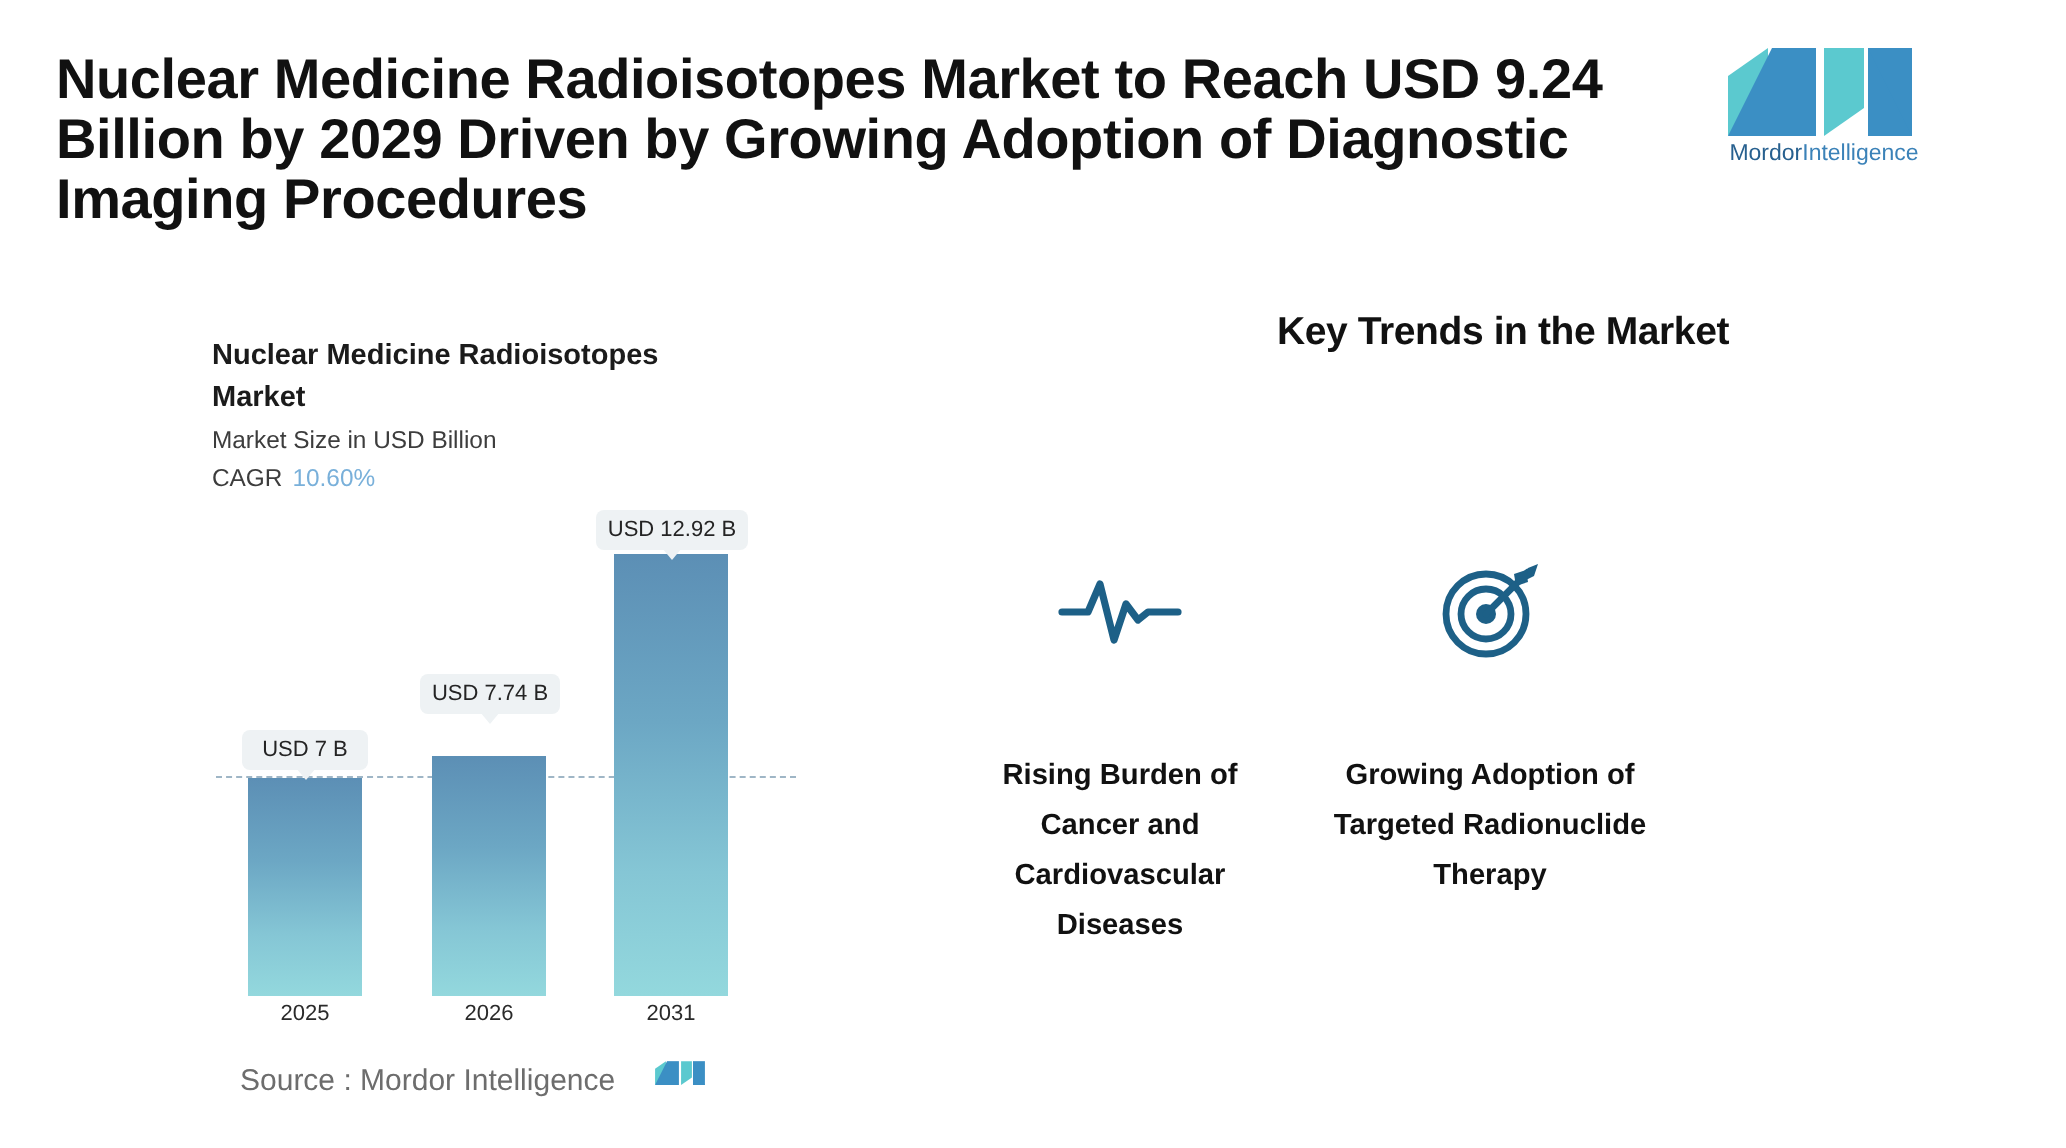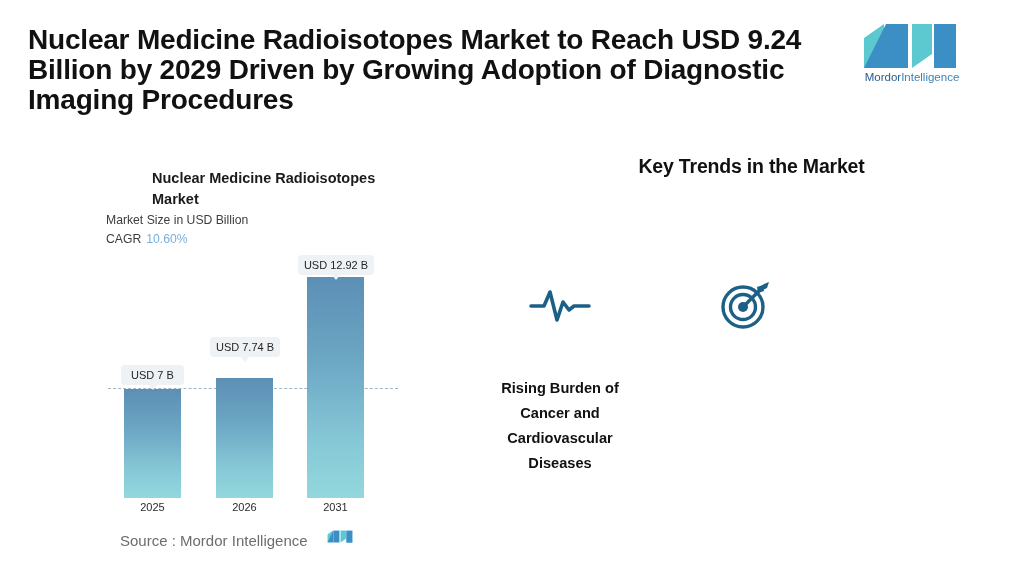--- a/index.html
+++ b/index.html
@@ -24,21 +24,21 @@
     margin-top: 3px; text-align: center;
     font-size: 11.5px; color: #2f6fa5; white-space: nowrap;
   }
   .logo-wordmark .w-bold { font-weight: normal; color: #27608f; }
   .logo-wordmark .w-light { font-weight: normal; color: #3b82b8; }
 
   
   .chart-panel { position: absolute; left: 0; top: 0; width: 470px; height: 574px; }
   .chart-title {
     position: absolute; left: 106px; top: 168px; width: 240px;
-    font-size: 14.5px; font-weight: bold; line-height: 21px; color: #1b1b1b; margin-left: 46px;
+    font-size: 14.5px; font-weight: bold; line-height: 21px; color: #1b1b1b;
   }
   .chart-subtitle {
     position: absolute; left: 106px; top: 213px;
     font-size: 12.2px; color: #3d3d3d;
   }
   .chart-cagr {
     position: absolute; left: 106px; top: 232px;
     font-size: 12.2px; color: #3d3d3d; white-space: nowrap;
   }
   .chart-cagr .cagr-value { color: #79b0da; margin-left: 5px; }
@@ -181,17 +181,18 @@
       <div class="trend-icon">
         <svg width="52" height="52" viewBox="0 0 52 52">
           <circle cx="24" cy="28" r="20" fill="none" stroke="#1d6087" stroke-width="3.4"></circle>
           <circle cx="24" cy="28" r="12.5" fill="none" stroke="#1d6087" stroke-width="3.4"></circle>
           <circle cx="24" cy="28" r="5" fill="#1d6087"></circle>
           <line x1="24" y1="28" x2="45" y2="7" stroke="#1d6087" stroke-width="3.4" stroke-linecap="round"></line>
           <polygon points="45,5 50,3 48,9 44,11" fill="#1d6087"></polygon>
           <polygon points="38,8 44,6 45,12 39,14" fill="#1d6087"></polygon>
         </svg>
       </div>
+      <div class="trend-label">Growing Adoption of Targeted Radionuclide Therapy</div>
     </div>
 
   </div>
 
 </div>
 
 </body></html>

